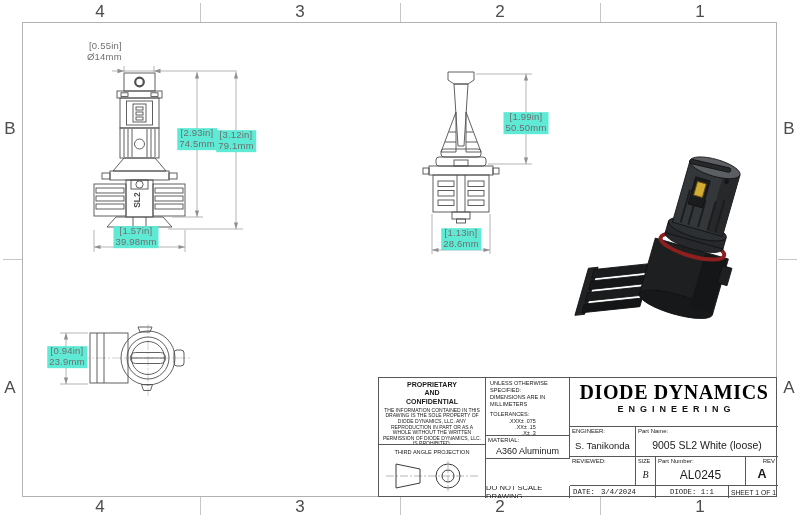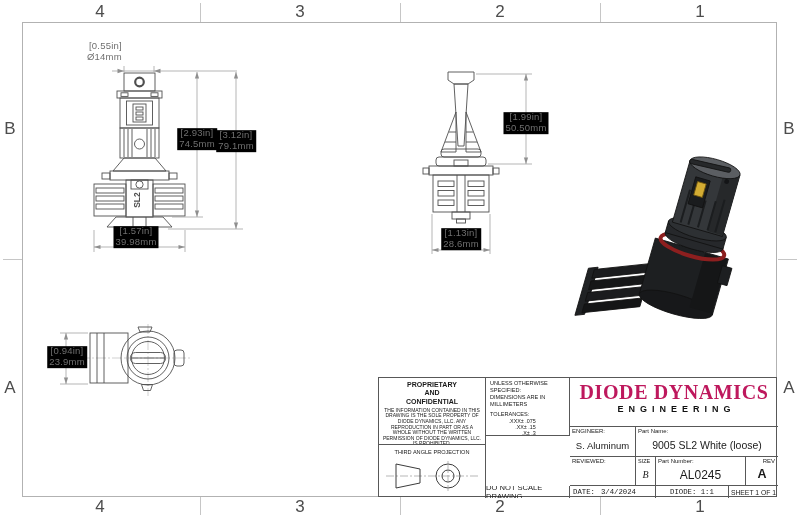--- a/index.html
+++ b/index.html
@@ -8,35 +8,35 @@
     background:#ffffff; font-family:"Liberation Sans", sans-serif;
   }
   .abs { position:absolute; }
   
   #frame { left:22px; top:22px; width:753px; height:473px; border:1px solid #b2b2b2; }
   .zone { position:absolute; transform:translate(-50%,-50%); color:#4d4d4d; font-size:17px; font-weight:400; }
   .tick { position:absolute; background:#c6c6c6; }
   
   .dim { position:absolute; color:#6f6f6f; font-size:9.5px; line-height:1.14; text-align:center; white-space:nowrap; letter-spacing:.2px; }
   .dim.c { transform:translate(-50%,-50%); }
-  .dim.bg { background:#000000; padding:0 2px; }
+  .dim.bg { background:#5eead4; padding:0 2px; }
   .dim span { display:block; }
   
   #tb { left:378px; top:377px; width:399px; height:120px; border:1px solid #585858; box-sizing:border-box; color:#1a1a1a; }
   .cell { position:absolute; box-sizing:border-box; overflow:hidden; }
   .br { border-right:1px solid #585858; }
   .bb { border-bottom:1px solid #585858; }
   .lbl { font-size:6px; color:#222; padding:1px 0 0 2px; text-align:left; line-height:1.1; }
   .val { text-align:center; }
   .prop-h { font-size:7px; font-weight:bold; text-align:center; margin-top:3px; line-height:1.18; white-space:pre-line; }
   .prop-b { font-size:5px; text-align:center; margin-top:2px; line-height:1.12; padding:0 3px; }
   .proj-l { font-size:5.6px; text-align:center; margin-top:4px; }
   .specs { font-size:5.6px; line-height:1.25; padding:2px 0 0 4px; }
   .tol { font-size:5.4px; line-height:1.16; width:58%; text-align:right; }
-  .logo1 { font-family:"Liberation Serif", serif; font-size:20px; font-weight:bold; letter-spacing:.6px; text-align:center; color:#be185d; margin-top:4px; line-height:1.05; }
+  .logo1 { font-family:"Liberation Serif", serif; font-size:20px; font-weight:bold; letter-spacing:.6px; text-align:center; color:#000000; margin-top:4px; line-height:1.05; }
   .logo2 { font-size:9px; font-weight:bold; letter-spacing:5px; text-indent:5px; text-align:center; color:#111; margin-top:1px; }
   .vrow { display:flex; align-items:center; justify-content:center; }
   .fs7 { font-size:7.3px;font-family:Liberation Mono, monospace; }
 </style>
 </head>
 <body>
 
 <div id="frame" class="abs"></div>
 
 <div class="tick" style="left:200px;top:3px;width:1px;height:19px"></div>
@@ -245,34 +245,38 @@
       <div>DIMENSIONS ARE IN MILLIMETERS</div>
       <div style="height:3px"></div>
       <div>TOLERANCES:</div>
       <div class="tol">.XXX± .075</div>
       <div class="tol">.XX± .15</div>
       <div class="tol">.X± .3</div>
 
     </div>
   </div>
 
+  <div class="cell br bb" style="left:107px;top:58px;width:84px;height:23px">
+    <div class="lbl">MATERIAL:</div>
+    <div class="val" style="font-size:9px;margin-top:2px">A360 Aluminum</div>
+  </div>
 
 
   <div class="cell br vrow" style="left:107px;top:108px;width:84px;height:12px;font-size:7.6px">
     <span>DO NOT SCALE DRAWING</span>
   </div>
 
   <div class="cell bb" style="left:191px;top:0;width:208px;height:49px">
     <div class="logo1">DIODE DYNAMICS</div>
     <div class="logo2">ENGINEERING</div>
   </div>
 
   <div class="cell br bb" style="left:191px;top:49px;width:66px;height:30px">
     <div class="lbl">ENGINEER:</div>
-    <div class="val" style="font-size:9.5px;margin-top:5px">S. Aluminum</div>
+    <div class="val" style="font-size:9.5px;margin-top:5px">S. Tanikonda</div>
   </div>
 
   <div class="cell bb" style="left:257px;top:49px;width:142px;height:30px">
     <div class="lbl">Part Name:</div>
     <div class="val" style="font-size:10.5px;margin-top:4px">9005 SL2 White (loose)</div>
   </div>
 
   <div class="cell br bb" style="left:191px;top:79px;width:66px;height:29px">
     <div class="lbl">REVIEWED:</div>
     <div class="val" style="font-size:11px;margin-top:23px">D. Rosner</div>

